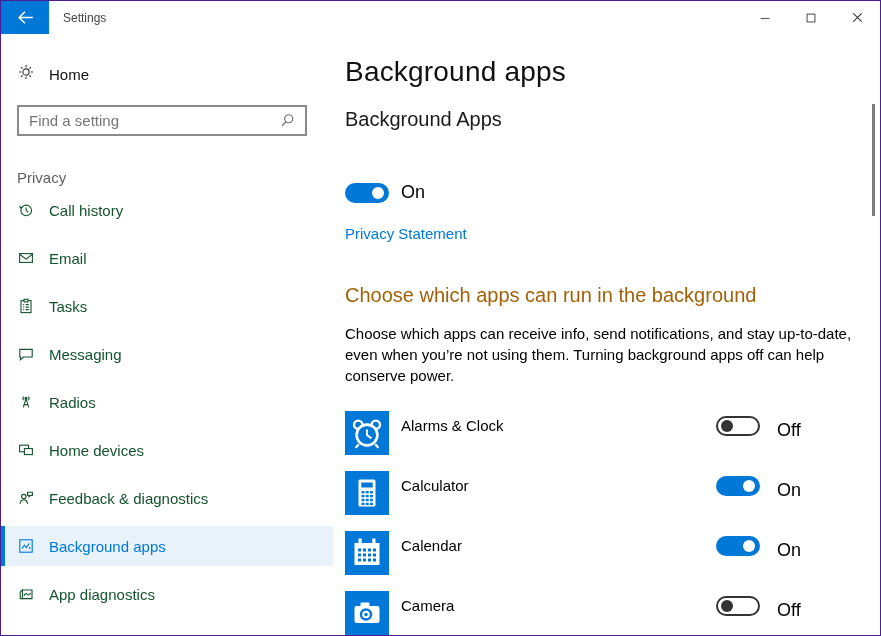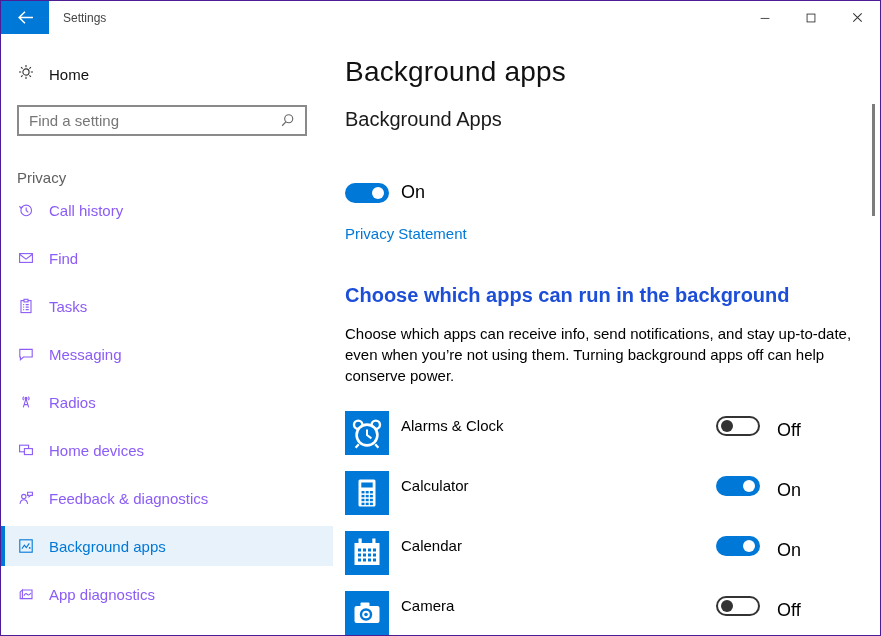--- a/index.html
+++ b/index.html
@@ -31,36 +31,36 @@
   #search-input {
     flex:1; border:none; outline:none; font-size:15px; color:#333; padding:0 8px 0 10px;
     font-family:inherit; min-width:0;
   }
   #search-input::placeholder { color:#767676; opacity:1; }
   #search-icon { margin-right:10px; display:flex; }
   #privacy-header { position:absolute; left:16px; top:135px; font-size:15px; color:#5f5f5f; }
   #nav-items { position:absolute; left:0; top:156px; width:100%; }
   .nav-item {
     position:relative; width:100%; height:40px; margin-bottom:8px;
-    display:flex; align-items:center; cursor:pointer; color:#8b5cf6;
+    display:flex; align-items:center; cursor:pointer; color:#14532d;
   }
   .nav-item .accent-bar { position:absolute; left:0; top:0; width:4px; height:100%; background:transparent; }
   .nav-item.selected { background:#e8f2fb; color:#0078d7; }
   .nav-item.selected .accent-bar { background:#0078d7; }
   .nav-item .nav-icon { margin-left:17px; width:16px; height:16px; display:flex; color:inherit; }
   .nav-item .nav-label { margin-left:15px; font-size:15px; }
   .nav-icon svg { width:16px; height:16px; }
   
   #main { position:absolute; left:344px; top:33px; right:0; bottom:0; }
   #page-title { position:absolute; left:0; top:22px; font-size:28px; font-weight:300; color:#111; letter-spacing:0.2px; }
   #section-title { position:absolute; left:0; top:74px; font-size:20px; font-weight:400; color:#1a1a1a; }
   #master-label { position:absolute; left:0; top:121px; font-size:15px; color:#000; }
   #master-toggle-wrap { position:absolute; left:0; top:148px; display:flex; align-items:center; }
   #privacy-link { position:absolute; left:0; top:191px; font-size:15px; color:#0078d7; cursor:pointer; }
-  #apps-title { position:absolute; left:0; top:250px; font-size:20px; font-weight:700; color:#1d4ed8; }
+  #apps-title { position:absolute; left:0; top:250px; font-size:20px; font-weight:400; color:#a16207; }
   #apps-desc { position:absolute; left:0; top:289px; width:524px; font-size:15px; line-height:21px; color:#000; }
   
   .toggle { position:relative; width:44px; height:20px; border-radius:10px; cursor:pointer; flex:none; }
   .toggle .knob { position:absolute; top:4px; width:12px; height:12px; border-radius:50%; }
   .toggle.on { background:#0078d7; }
   .toggle.on .knob { right:5px; background:#fff; }
   .toggle.off { background:transparent; border:2px solid #333; }
   .toggle.off .knob { left:3px; top:2px; background:#333; }
   .toggle-state { font-size:18px; color:#000; margin-left:12px; }
   
@@ -155,21 +155,21 @@
         <div class="nav-item">
     <span class="accent-bar"></span>
     <span class="nav-icon">
             <svg viewBox="0 0 16 16">
               <g fill="none" stroke="currentColor" stroke-width="1.1">
                 <rect x="1.6" y="3.6" width="12.8" height="8.8"></rect>
                 <path d="M1.6 4.2L8 9.1l6.4-4.9"></path>
               </g>
             </svg>
           </span>
-    <span class="nav-label">Find</span>
+    <span class="nav-label">Email</span>
   </div>
         <div class="nav-item">
     <span class="accent-bar"></span>
     <span class="nav-icon">
             <svg viewBox="0 0 16 16">
               <g fill="none" stroke="currentColor" stroke-width="1.1">
                 <rect x="3" y="2.6" width="10" height="12"></rect>
                 <rect x="6" y="1.3" width="4" height="2.6" fill="#fff"></rect>
                 <path d="M5.2 6.6h1M7.7 6.6h3M5.2 9.1h1M7.7 9.1h3M5.2 11.6h1M7.7 11.6h3"></path>
               </g>

